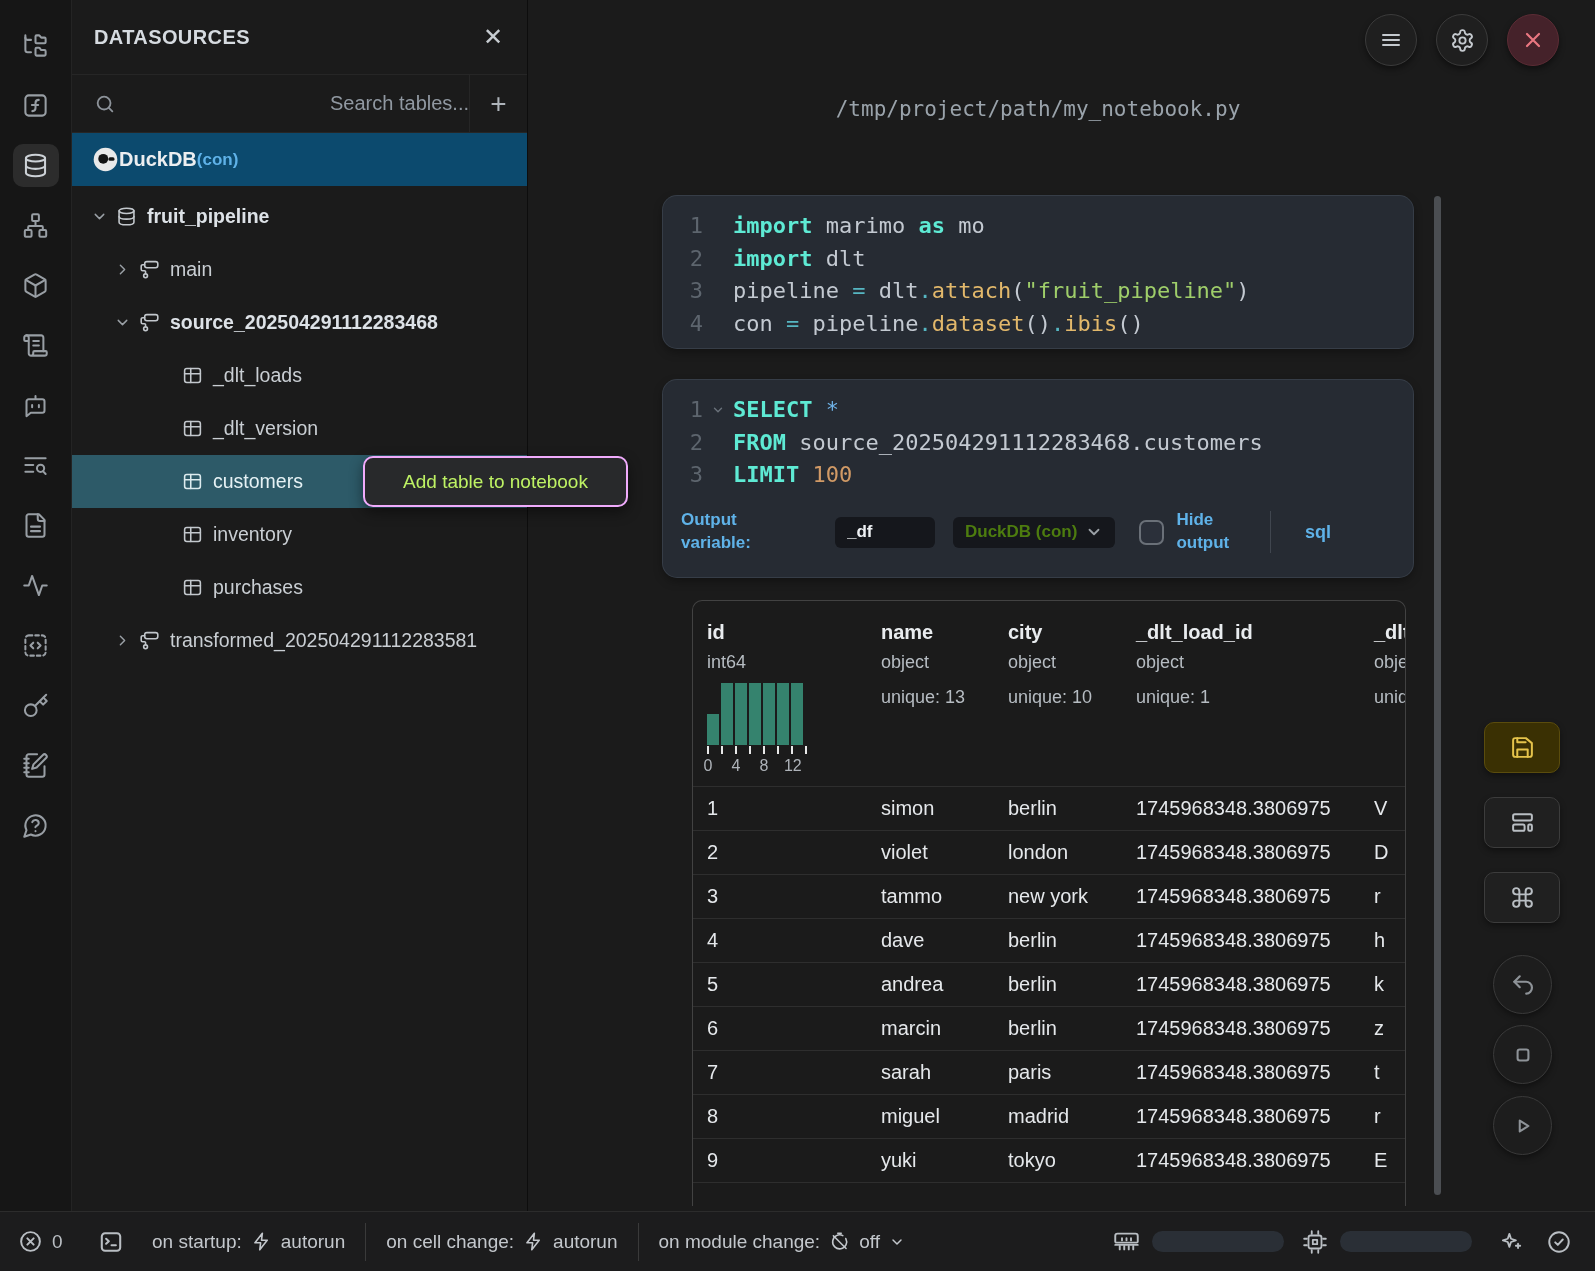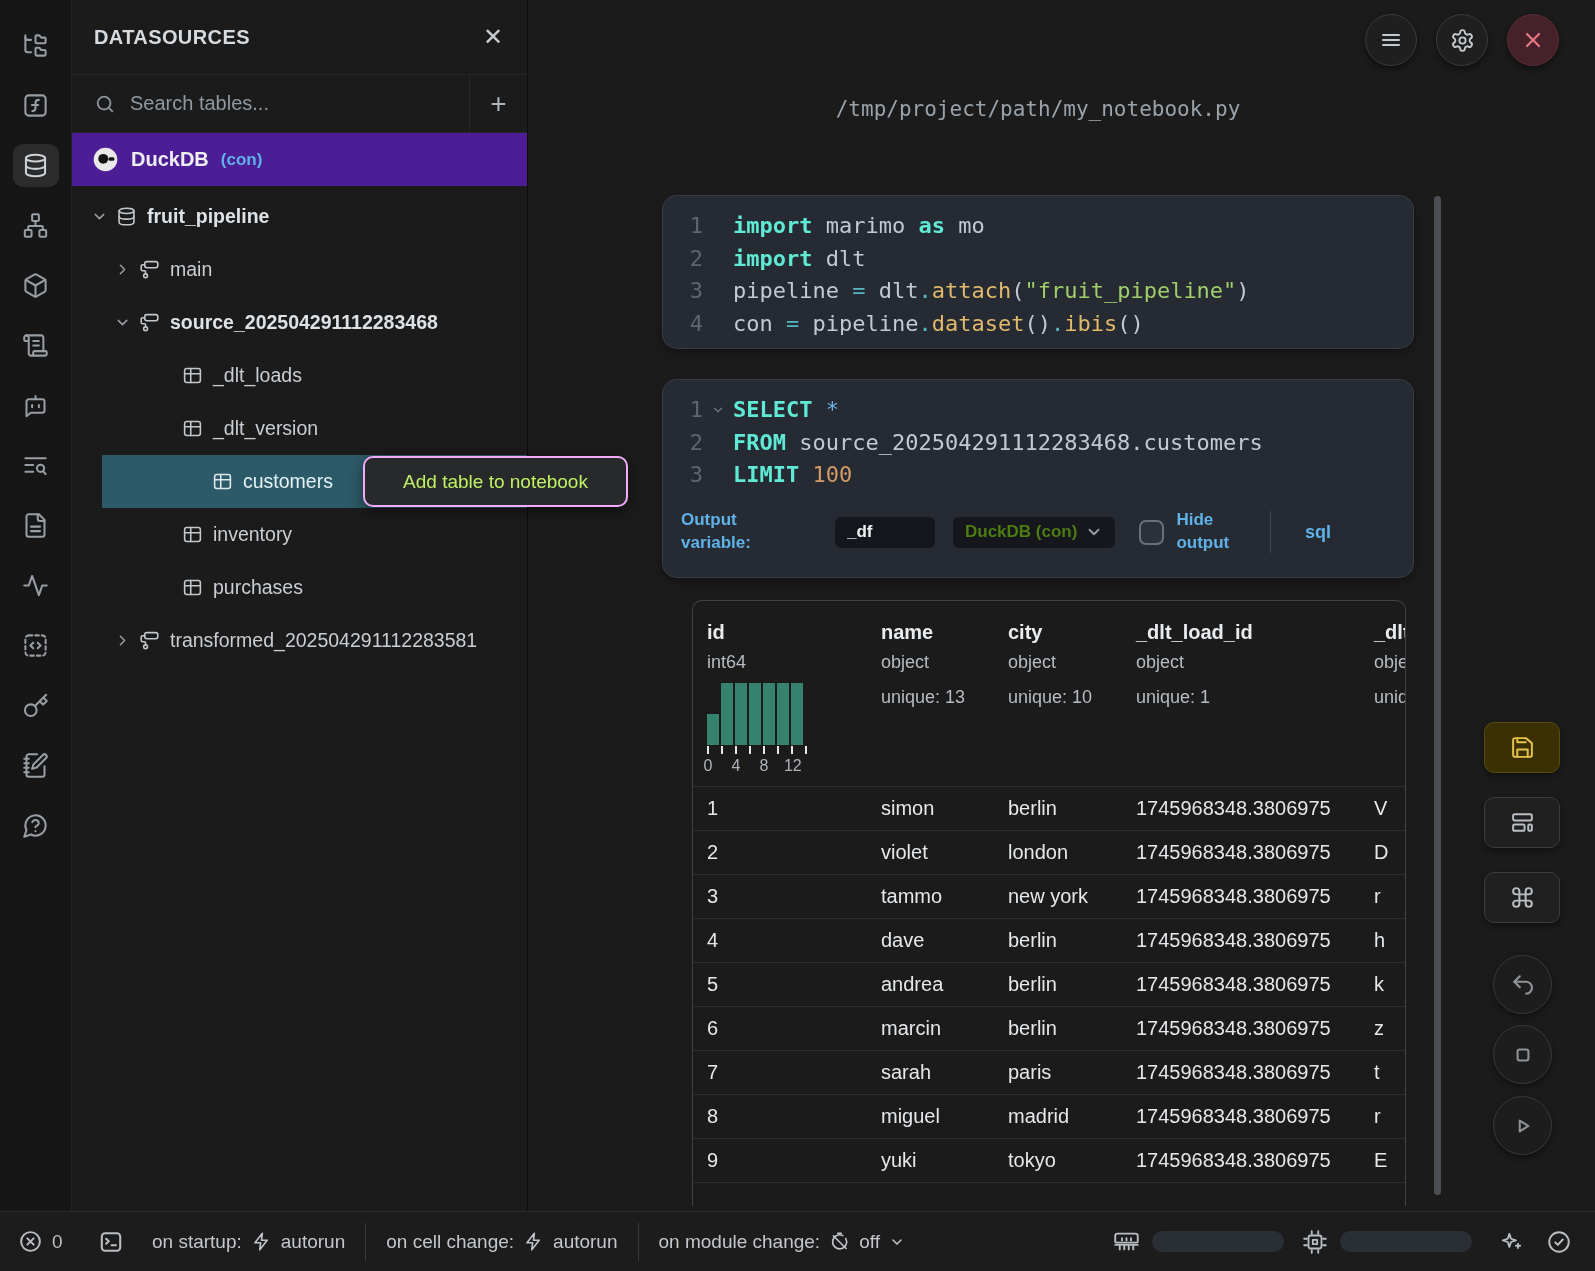--- a/index.html
+++ b/index.html
@@ -12,36 +12,36 @@
   .ab-item { width:46px; height:43px; display:flex; align-items:center; justify-content:center; color:#989ea4; cursor:pointer; border-radius:10px; }
   .ab-item.active { background:#2c2c2c; color:#cdd2d7; }
 
   
   .panel { position:absolute; left:72px; top:0; width:456px; bottom:60px; background:#1b1b1b; border-right:1px solid #0d0d0d; }
   .panel-header { height:75px; display:flex; align-items:center; padding:0 24px 0 22px; border-bottom:1px solid #262626; }
   .panel-title { font-size:20px; font-weight:bold; letter-spacing:.4px; color:#d6dbe0; }
   .panel-close { margin-left:auto; color:#c7ccd1; font-size:24px; line-height:1; cursor:pointer; }
   .search-row { height:58px; display:flex; align-items:center; border-bottom:1px solid #262626; }
   .search-icon-wrap { padding:0 14px 0 22px; color:#8d939a; }
-  .search-input { flex:1; background:transparent; border:none; outline:none; color:#c9ced3; font-size:20px; font-family:"Liberation Sans",sans-serif; height:100%; }
+  .search-input { flex:1; background:transparent; border:none; outline:none; color:#c9ced3; font-size:20px; font-family:"Liberation Sans",sans-serif; height:100%;text-align:right; }
   .search-input::placeholder { color:#9098a1; }
   .plus-btn { width:58px; height:100%; border-left:1px solid #262626; display:flex; align-items:center; justify-content:center; color:#aeb4ba; font-size:28px; font-weight:300; cursor:pointer; }
-  .engine-row { height:53px; background:#4c1d95; display:flex; align-items:center; padding:0 20px; gap:12px; }
+  .engine-row { height:53px; background:#0c4a6e; display:flex; align-items:center; padding:0 20px; }
   .engine-name { font-size:20px; font-weight:bold; color:#eceef0; }
   .engine-con { font-size:17px; font-weight:bold; color:#5fb2e8; }
 
   .tree { padding-top:4px; }
   .tree-row { height:53px; display:flex; align-items:center; font-size:19.5px; color:#c9ced3; cursor:pointer; position:relative; }
   .tree-row.bold .tlabel { font-weight:bold; color:#dde2e7; }
   .tree-row .chev { width:26px; display:flex; justify-content:center; color:#9aa0a6; flex:0 0 auto; }
   .tree-row .ticon { display:flex; margin:0 10px 0 4px; color:#c3c8cd; flex:0 0 auto; }
   .tree-row.lvl0 { padding-left:14px; }
   .tree-row.lvl1 { padding-left:37px; }
   .tree-row.lvl2 { padding-left:80px; }
-  .tree-row.selected { background:#2d5a68; color:#e6f2f5;margin-left:30px; }
+  .tree-row.selected { background:#2d5a68; color:#e6f2f5; }
   .tree-row.selected .ticon { color:#dcebee; }
   .tree-row .addbtn { position:absolute; right:24px; color:#dfeaed; display:flex; }
   .tlabel { white-space:nowrap; }
 
   
   .tooltip { position:absolute; left:363px; top:456px; width:265px; height:51px; background:#28292b; border:2px solid #f0abfc; border-radius:10px; display:flex; align-items:center; justify-content:center; font-size:19px; color:#bef264; box-shadow:0 5px 14px rgba(0,0,0,.45); z-index:30; }
 
   
   .main { position:absolute; left:528px; top:0; right:0; bottom:60px; background:#1b1b1b; }
   .top-buttons { position:absolute; top:14px; right:36px; display:flex; gap:19px; z-index:5; }

